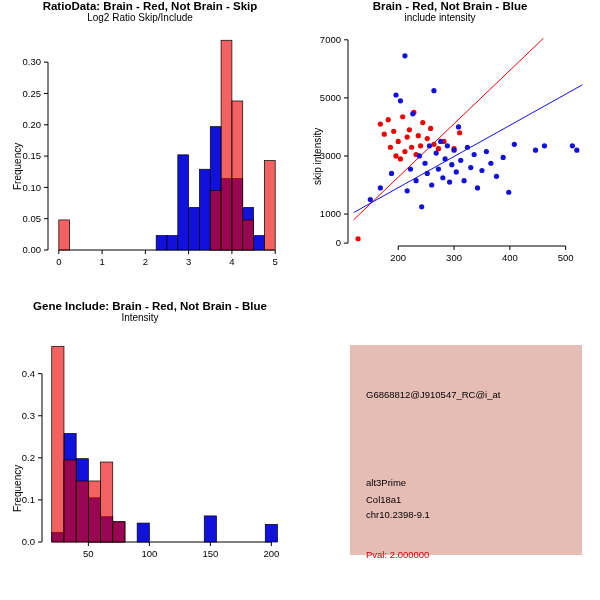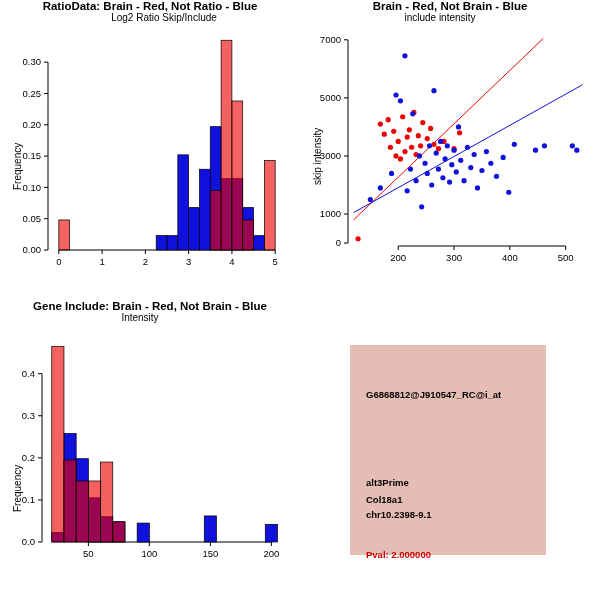--- a/index.html
+++ b/index.html
@@ -34,21 +34,21 @@
     font-size:10px;
     transform:rotate(-90deg);
     transform-origin:left top;
     white-space:nowrap;
   }
 </style>
 </head>
 <body>
 
 <div class="panel" style="left:0px;top:0px;width:300px;height:300px;">
-  <div class="title" style="left:0;top:8px;width:300px;">RatioData: Brain - Red, Not Ratio - Blue</div>
+  <div class="title" style="left:0;top:8px;width:300px;">RatioData: Brain - Red, Not Brain - Skip</div>
   <svg id="svg-hist1" width="300" height="270" style="position:absolute;left:0;top:22px;">
       <line x1="58.81818181818182" y1="228" x2="275.1818181818182" y2="228" stroke="#000" stroke-width="1"></line>
       <line x1="48" y1="228" x2="48" y2="40.17391304347825" stroke="#000" stroke-width="1"></line>
       <line x1="58.81818181818182" y1="228" x2="58.81818181818182" y2="232" stroke="#000"></line>
       <text x="58.81818181818182" y="243" text-anchor="middle" font-size="9.5" font-family="&quot;Liberation Sans&quot;, sans-serif" fill="#000">0</text>
       <line x1="102.0909090909091" y1="228" x2="102.0909090909091" y2="232" stroke="#000"></line>
       <text x="102.0909090909091" y="243" text-anchor="middle" font-size="9.5" font-family="&quot;Liberation Sans&quot;, sans-serif" fill="#000">1</text>
       <line x1="145.36363636363637" y1="228" x2="145.36363636363637" y2="232" stroke="#000"></line>
       <text x="145.36363636363637" y="243" text-anchor="middle" font-size="9.5" font-family="&quot;Liberation Sans&quot;, sans-serif" fill="#000">2</text>
       <line x1="188.63636363636365" y1="228" x2="188.63636363636365" y2="232" stroke="#000"></line>
@@ -81,21 +81,21 @@
       <rect x="231.9090909090909" y="156.62608695652173" width="10.818181818181841" height="71.37391304347827" fill="#1111dd" fill-opacity="1" stroke="#000" stroke-width="0.7"></rect>
       <rect x="242.72727272727275" y="185.42608695652171" width="10.818181818181813" height="42.573913043478285" fill="#1111dd" fill-opacity="1" stroke="#000" stroke-width="0.7"></rect>
       <rect x="253.54545454545456" y="213.6" width="10.818181818181813" height="14.400000000000006" fill="#1111dd" fill-opacity="1" stroke="#000" stroke-width="0.7"></rect>
       <rect x="58.81818181818182" y="197.94782608695652" width="10.81818181818182" height="30.052173913043475" fill="#ee0000" fill-opacity="0.62" stroke="#000" stroke-width="0.7"></rect>
       <rect x="210.27272727272725" y="168.52173913043478" width="10.818181818181841" height="59.47826086956522" fill="#ee0000" fill-opacity="0.62" stroke="#000" stroke-width="0.7"></rect>
       <rect x="221.0909090909091" y="18.260869565217376" width="10.818181818181813" height="209.73913043478262" fill="#ee0000" fill-opacity="0.62" stroke="#000" stroke-width="0.7"></rect>
       <rect x="231.9090909090909" y="78.99130434782609" width="10.818181818181841" height="149.0086956521739" fill="#ee0000" fill-opacity="0.62" stroke="#000" stroke-width="0.7"></rect>
       <rect x="242.72727272727275" y="197.94782608695652" width="10.818181818181813" height="30.052173913043475" fill="#ee0000" fill-opacity="0.62" stroke="#000" stroke-width="0.7"></rect>
       <rect x="264.3636363636364" y="138.4695652173913" width="10.818181818181813" height="89.5304347826087" fill="#ee0000" fill-opacity="0.62" stroke="#000" stroke-width="0.7"></rect>
     </svg>
-  <div class="axis-label" style="left:10px;top:282px;width:280px;padding-left:24px;">Log2 Ratio Skip/Include</div>
+  <div class="axis-label" style="left:10px;top:282px;width:280px;">Log2 Ratio Skip/Include</div>
   <div class="ylab-rot" style="left:12px;top:190px;">Frequency</div>
 </div>
 
 <div class="panel" style="left:300px;top:0px;width:300px;height:300px;">
   <div class="title" style="left:0;top:8px;width:300px;text-align:center;">Brain - Red, Not Brain - Blue</div>
   <svg id="svg-scatter" width="300" height="270" style="position:absolute;left:0;top:22px;">
       <line x1="98.23255813953489" y1="224" x2="265.6744186046511" y2="224" stroke="#000"></line>
       <line x1="48" y1="221.0958904109589" x2="48" y2="17.808219178082197" stroke="#000"></line>
       <line x1="98.23255813953489" y1="224" x2="98.23255813953489" y2="228" stroke="#000"></line>
       <text x="98.23255813953489" y="239" text-anchor="middle" font-size="9.5" font-family="&quot;Liberation Sans&quot;, sans-serif" fill="#000">200</text>
@@ -234,19 +234,19 @@
       <rect x="63.96" y="129.9375" width="12.199999999999996" height="82.0625" fill="#ee0000" fill-opacity="0.62" stroke="#000" stroke-width="0.7"></rect>
       <rect x="76.16" y="150.97916666666669" width="12.200000000000003" height="61.020833333333314" fill="#ee0000" fill-opacity="0.62" stroke="#000" stroke-width="0.7"></rect>
       <rect x="88.36" y="150.97916666666669" width="12.200000000000003" height="61.020833333333314" fill="#ee0000" fill-opacity="0.62" stroke="#000" stroke-width="0.7"></rect>
       <rect x="100.56" y="132.04166666666666" width="12.199999999999989" height="79.95833333333334" fill="#ee0000" fill-opacity="0.62" stroke="#000" stroke-width="0.7"></rect>
       <rect x="112.75999999999999" y="191.8" width="12.200000000000017" height="20.19999999999999" fill="#ee0000" fill-opacity="0.62" stroke="#000" stroke-width="0.7"></rect>
     </svg>
   <div class="axis-label" style="left:10px;top:290px;width:280px;">Intensity</div>
   <div class="ylab-rot" style="left:12px;top:212px;">Frequency</div>
 </div>
 
-<div class="info-box" style="left:350px;top:345px;width:196px;height:210px;font-weight:bold;">
+<div class="info-box" style="left:350px;top:345px;width:232px;height:210px;">
   <div class="info-line" style="left:16px;top:44px;">G6868812@J910547_RC@i_at</div>
   <div class="info-line" style="left:16px;top:84px;margin-top:48px;">alt3Prime</div>
   <div class="info-line" style="left:16px;top:124px;margin-top:25px;">Col18a1</div>
   <div class="info-line" style="left:16px;top:164px;">chr10.2398-9.1</div>
   <div class="info-line pval" style="left:16px;top:204px;text-align:right;">Pval: 2.000000</div>
 </div>
 
 </body></html>

